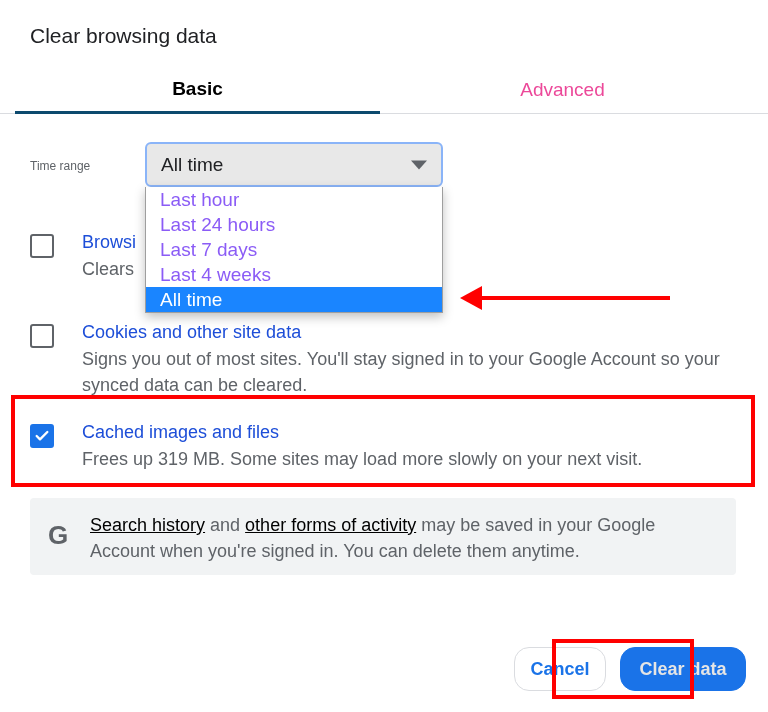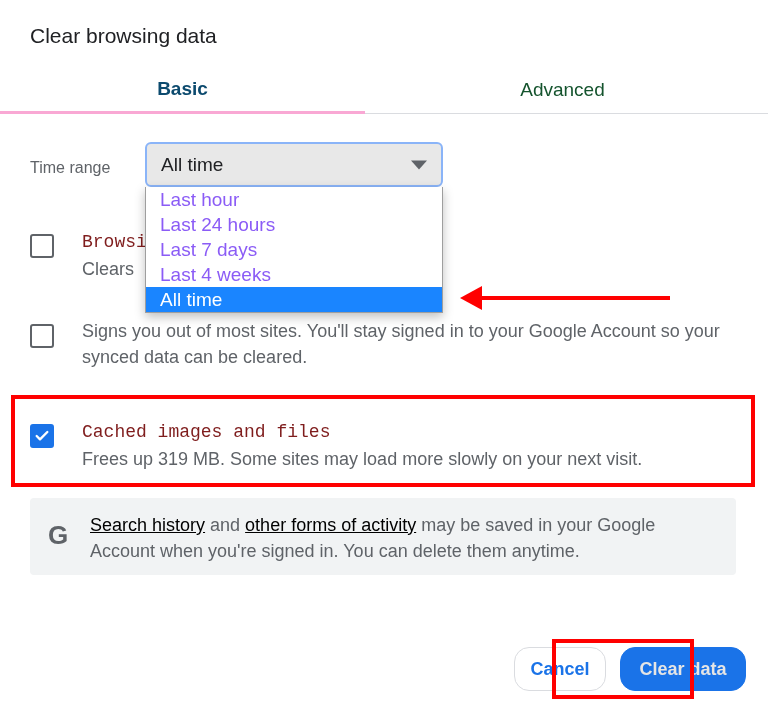--- a/index.html
+++ b/index.html
@@ -27,28 +27,28 @@
   }
   .tab {
     position: absolute;
     top: 0; height: 48px;
     font-size: 19px;
     display: flex;
     align-items: center;
     justify-content: center;
     cursor: pointer;
   }
-  .tab-basic { left: 0; width: 365px; color: #0c4a6e; font-weight: 700; border-bottom: 3px solid #f9a8d4; }
-  .tab-advanced { left: 365px; width: 395px; color: #14532d; font-weight: 400; }
+  .tab-basic { left: 15px; width: 365px; color: #000000; font-weight: 700; border-bottom: 3px solid #0c4a6e; }
+  .tab-advanced { left: 365px; width: 395px; color: #ec4899; font-weight: 400; }
   .body-area { position: absolute; left: 0; top: 114px; width: 768px; }
 
   .time-range-label {
     position: absolute;
     left: 30px; top: 45px;
-    font-size: 16px;
+    font-size: 12px;
     color: #5f6368;
   }
   .select-box {
     position: absolute;
     left: 145px; top: 28px;
     width: 298px; height: 45px;
     border: 2px solid #8ab4f8;
     border-radius: 6px;
     background: #e8e8e8;
     display: flex; align-items: center;
@@ -112,21 +112,21 @@
     background: #fff;
     cursor: pointer;
   }
   .option .cb.checked {
     background: #1a73e8;
     border-color: #1a73e8;
     display:flex;align-items:center;justify-content:center;
   }
   .option .cb.checked svg { display:block; }
   .option .texts { position:absolute; left:52px; top:-6px; }
-  .opt-title { font-size: 18px; color: #7f1d1d; line-height: 28px; font-family: Liberation Mono, monospace; }
+  .opt-title { font-size: 18px; color: #1d4ed8; line-height: 28px; }
   .opt-desc { font-size: 18px; color: #5f6368; line-height: 26px; max-width: 660px; }
 
   .opt1 { top: 120px; }
   .opt2 { top: 210px; }
   .opt3 { top: 310px; }
 
   .red-highlight-box {
     position:absolute;
     left:11px; top:395px;
     width:744px; height:92px;
@@ -233,20 +233,21 @@
       <div class="cb"></div>
       <div class="texts">
         <div class="opt-title">Browsi</div>
         <div class="opt-desc">Clears </div>
       </div>
     </div>
 
     <div class="option opt2">
       <div class="cb"></div>
       <div class="texts">
+        <div class="opt-title">Cookies and other site data</div>
         <div class="opt-desc">Signs you out of most sites. You'll stay signed in to your Google Account so your synced data can be cleared.</div>
       </div>
     </div>
 
     <div class="option opt3">
       <div class="cb checked">
         <svg width="16" height="16" viewBox="0 0 24 24">
             <path d="M20 6L9 17l-5-5" stroke="#fff" stroke-width="3.5" fill="none" stroke-linecap="round" stroke-linejoin="round"></path>
           </svg>
       </div>

